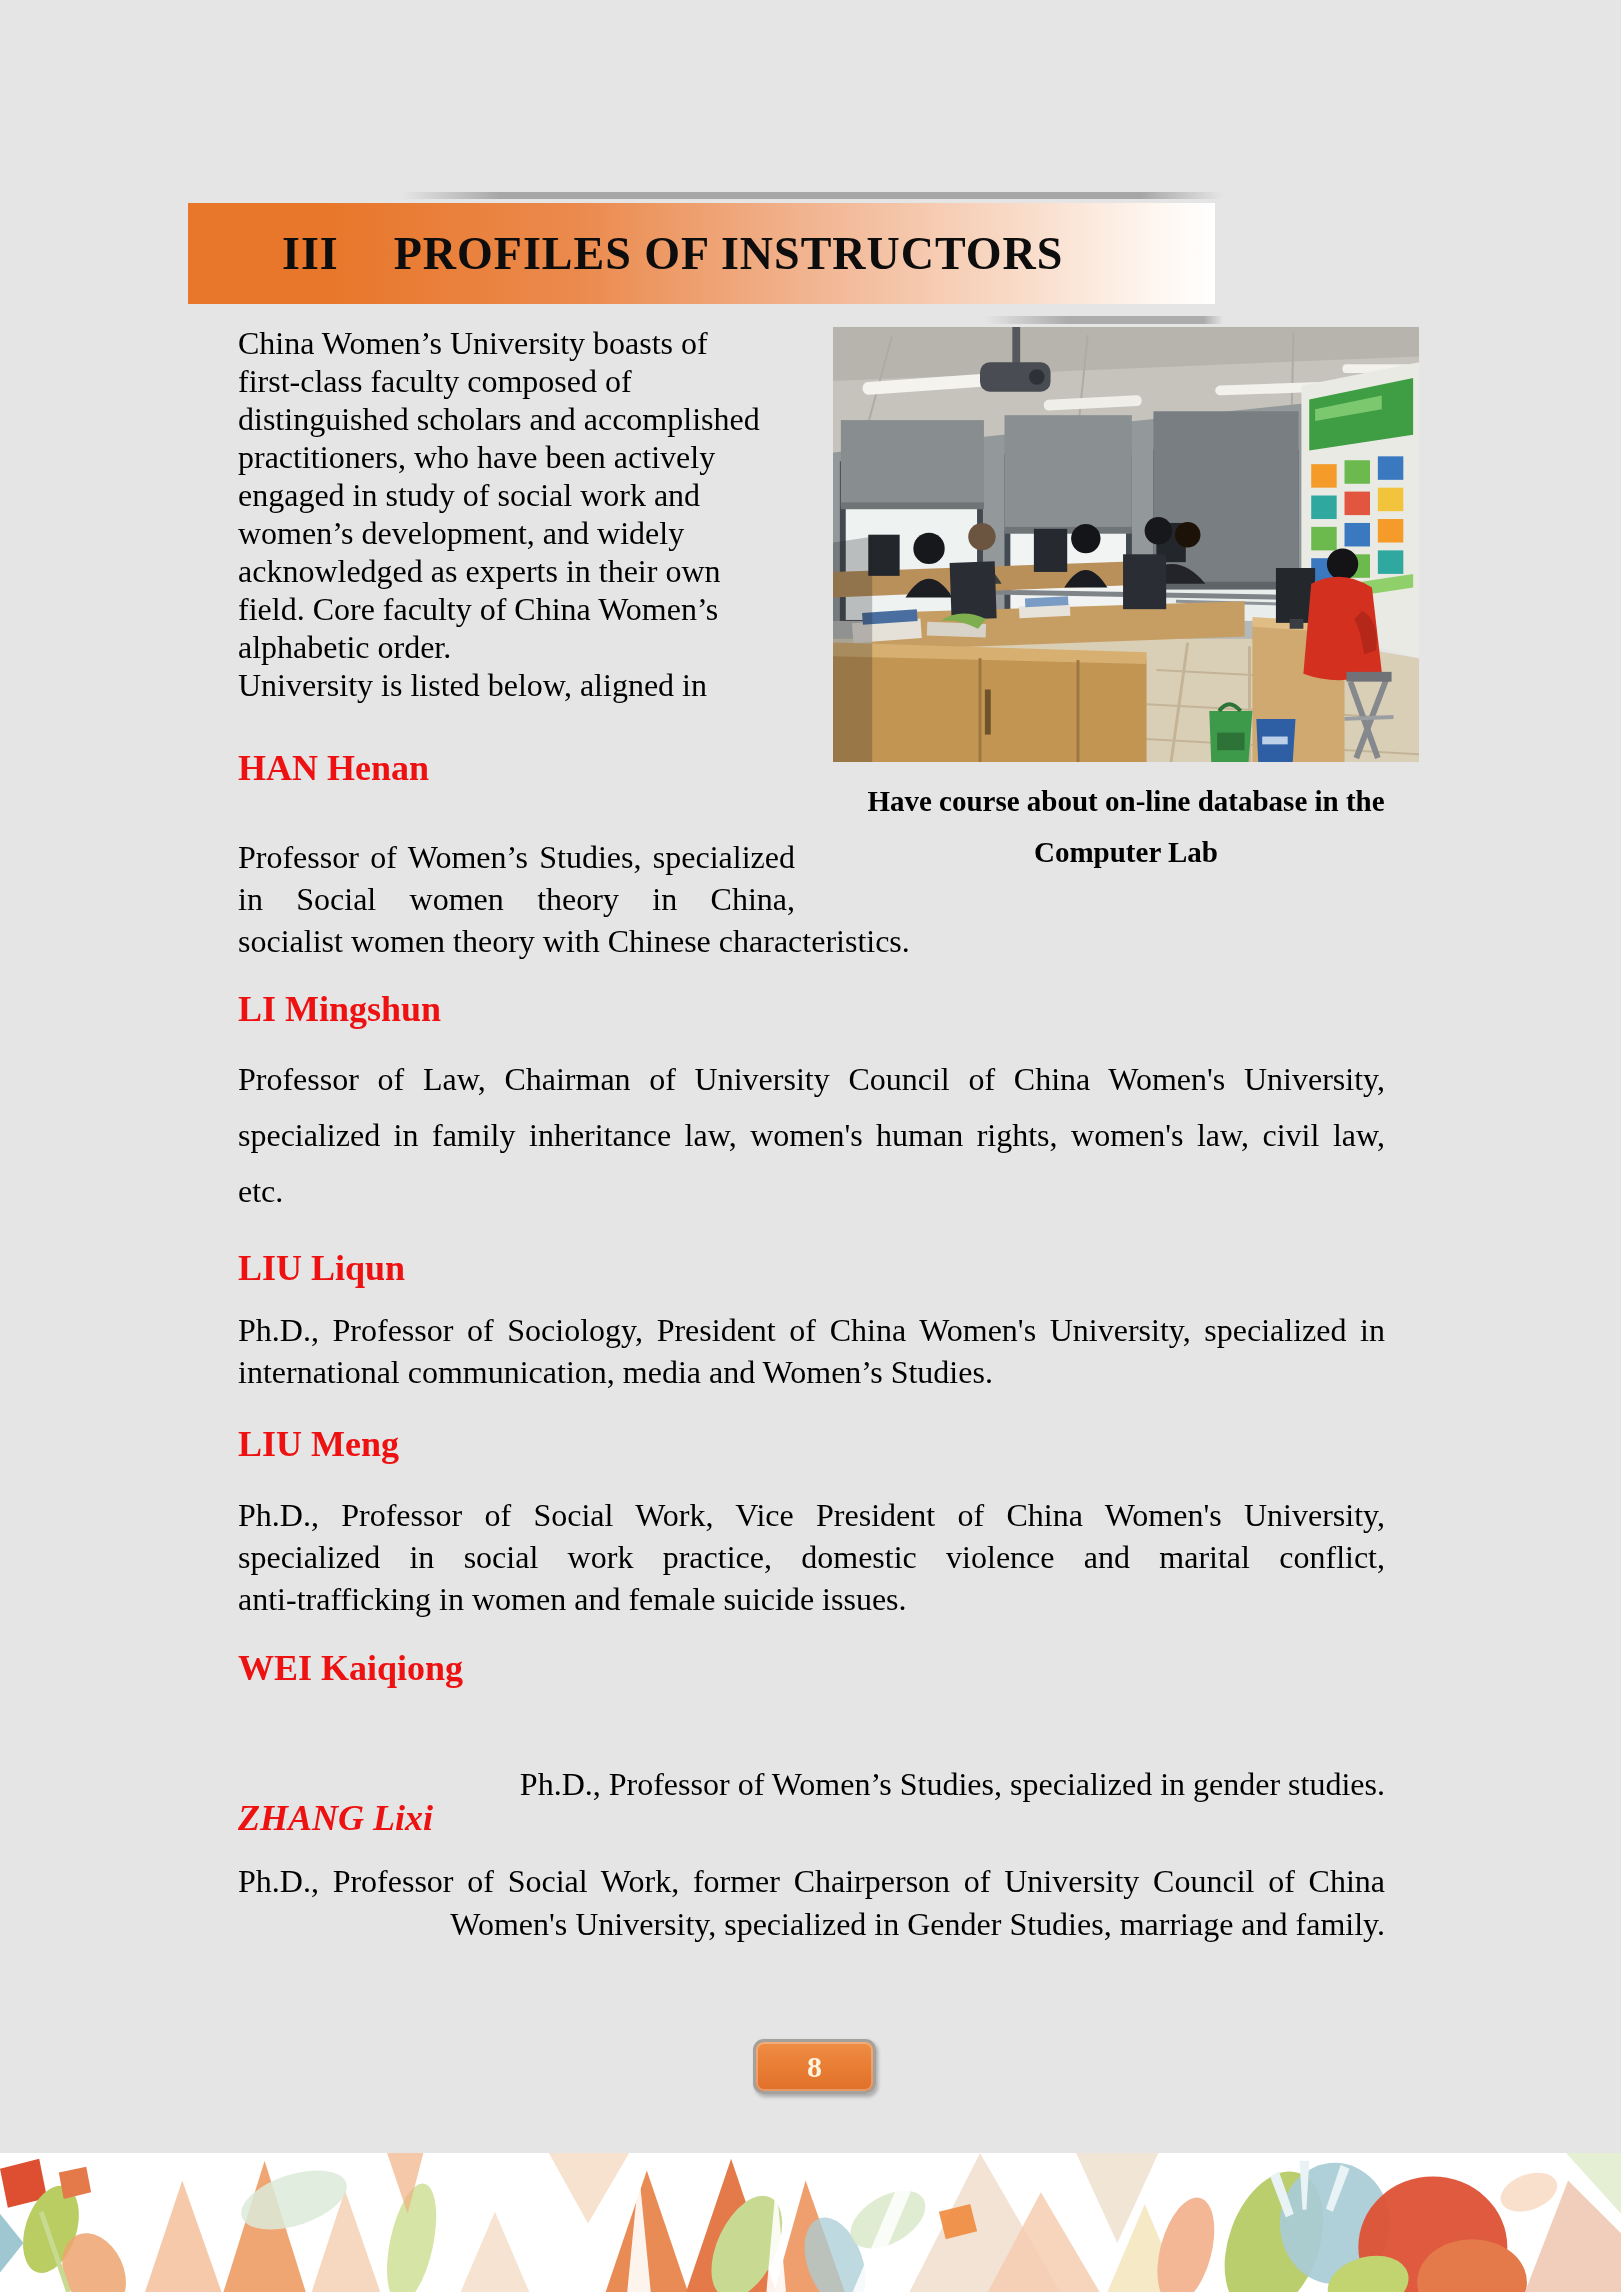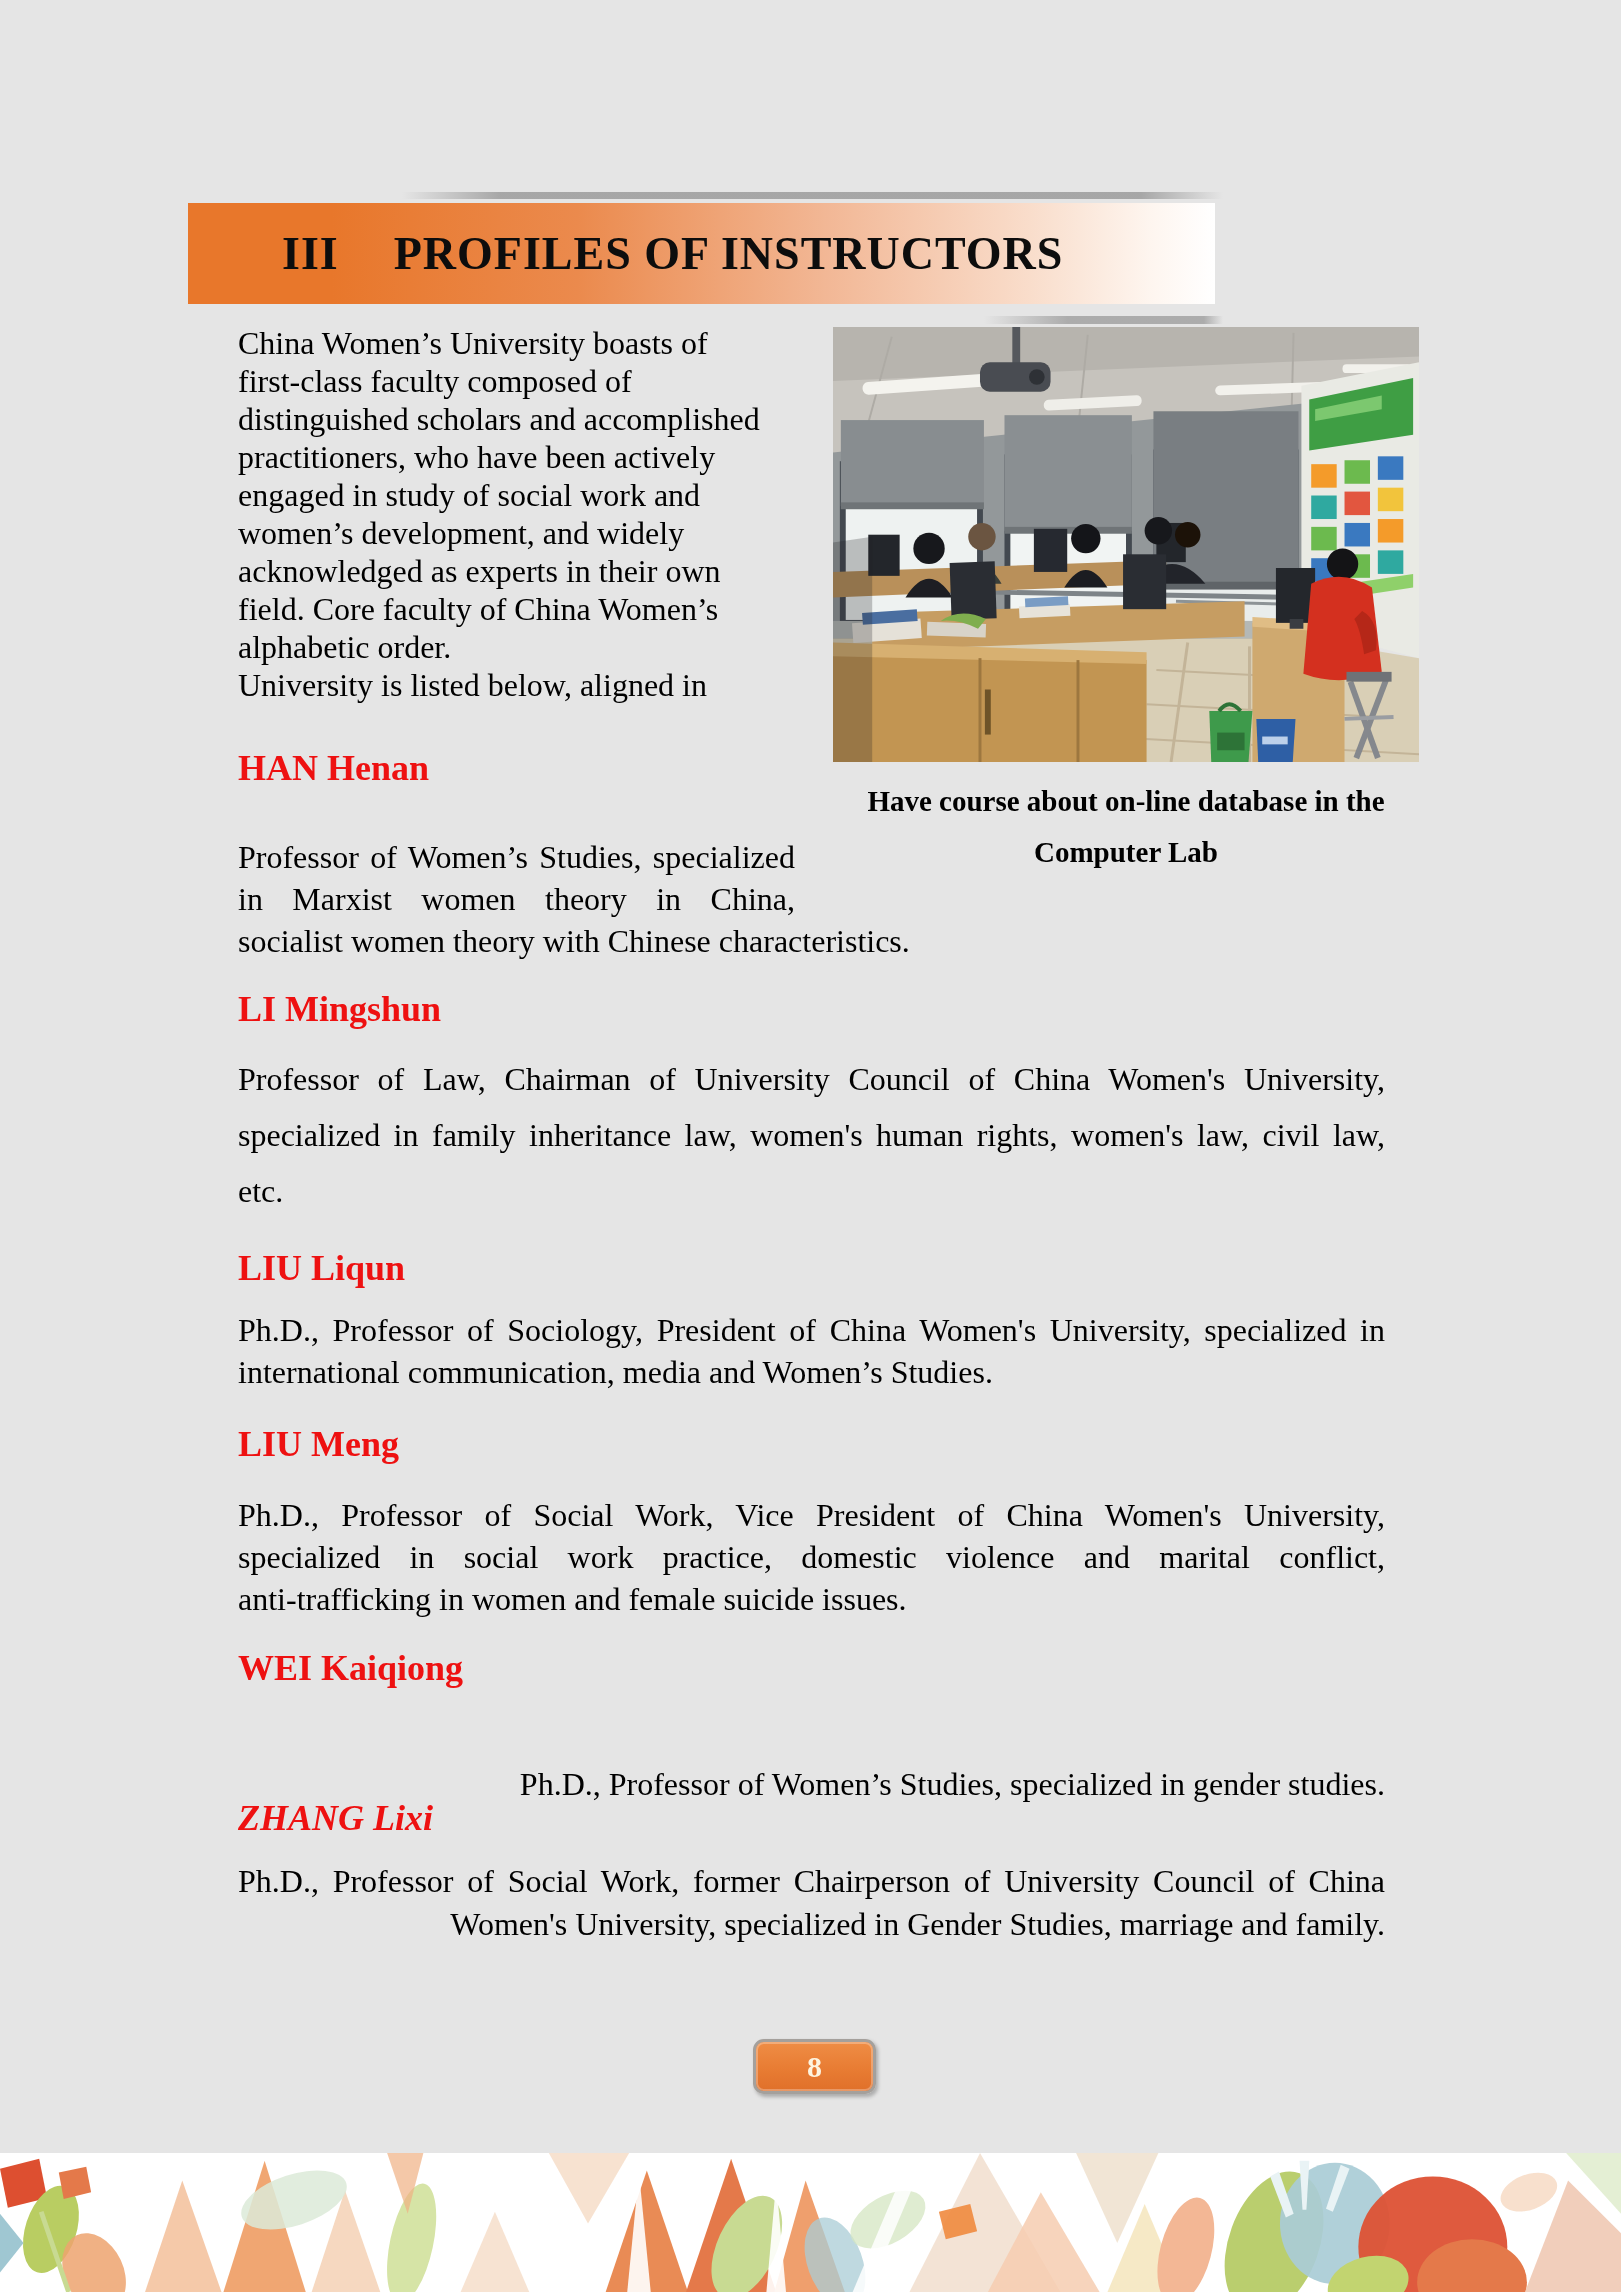--- a/index.html
+++ b/index.html
@@ -210,21 +210,21 @@
   </div>
 
   <div class="caption">
     <div>Have course about on-line database in the</div>
     <div>Computer Lab</div>
   </div>
 
   <div class="heading pos-han-h">HAN Henan</div>
   <div class="para lh43 w-han pos-han-p">
     <div class="ln j">Professor of Women’s Studies, specialized</div>
-    <div class="ln j">in Marxist women theory in China,</div>
+    <div class="ln j">in Social women theory in China,</div>
     <div class="ln">socialist women theory with Chinese characteristics.</div>
   </div>
 
   <div class="heading pos-li-h">LI Mingshun</div>
   <div class="para lh57 w-wide pos-li-p">
     <div class="ln j">Professor of Law, Chairman of University Council of China Women's University,</div>
     <div class="ln j">specialized in family inheritance law, women's human rights, women's law, civil law,</div>
     <div class="ln">etc.</div>
   </div>
 

